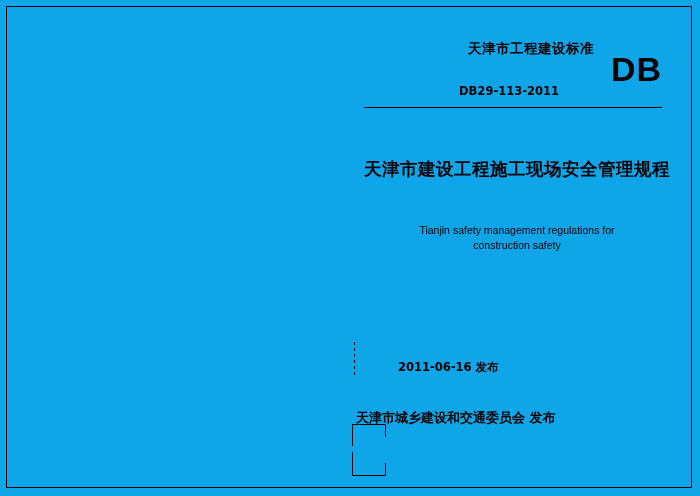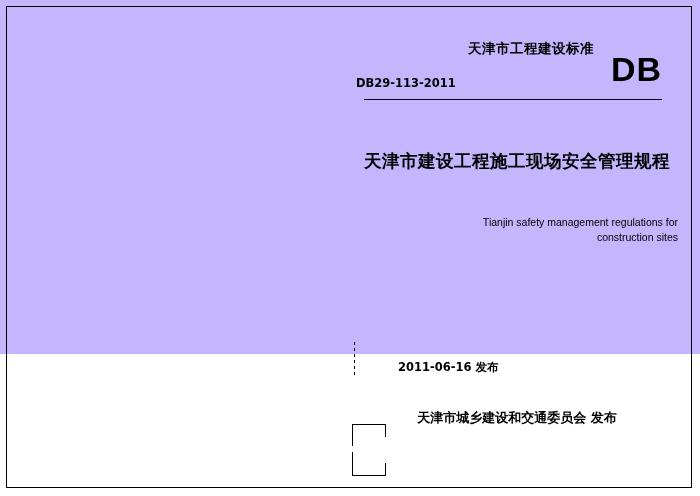--- a/index.html
+++ b/index.html
@@ -10,22 +10,22 @@
   body {
     width: 700px;
     height: 496px;
     font-family: "Liberation Sans", sans-serif;
     color: #000000;
     overflow: hidden;
   }
   #page {
     position: relative;
     width: 700px;
-    height: 354px;
-    background: #c4b5fd;
+    height: 496px;
+    background: #0ea5e9;
   }
 
   
   .page-frame {
     position: absolute;
     left: 6px;
     top: 6px;
     width: 686px;
     height: 482px;
     border: 1px solid #000000;
@@ -61,22 +61,22 @@
     top: 4px;
     font-family: Liberation Sans, sans-serif;
     font-size: 34px;
     font-weight: bold;
     letter-spacing: 1px;
     margin-top: 28px;
   }
 
   
   .codes {
-    margin-top: 6px;
-    text-align: left;
+    margin-top: 14px;
+    text-align: center;
     padding-right: 16px;
     font-family: "DejaVu Sans", "Liberation Sans", sans-serif;
     font-size: 11.5px;
     line-height: 15px;
     font-weight: bold;
   }
 
   
   .rule {
     margin: 8px 16px 0 8px;
@@ -91,21 +91,21 @@
     font-family: "DejaVu Sans", "Liberation Sans", sans-serif;
     font-size: 17.5px;
     font-weight: bold;
     letter-spacing: 0.5px;
     white-space: nowrap;
   }
 
   
   .subtitle {
     margin-top: 42px;
-    text-align: right;
+    text-align: center;
     font-family: "Liberation Sans", sans-serif;
     font-size: 10.5px;
     line-height: 15px;
     color: #000000;
   }
 
   
   .dates {
     position: absolute;
     left: 356px;
@@ -120,21 +120,20 @@
     font-weight: bold;
     white-space: nowrap;
   }
 
   
   .publisher {
     position: absolute;
     left: 356px;
     top: 409px;
     width: 322px;
-    text-align: center;
     font-family: "DejaVu Sans", "Liberation Sans", sans-serif;
     font-size: 13px;
     font-weight: bold;
     white-space: nowrap;
   }
 
   
   .spine {
     position: absolute;
     left: 352px;
@@ -206,21 +205,21 @@
     <div class="codes">
       <div>DB29-113-2011</div>
     </div>
 
     <div class="rule"></div>
 
     <div class="main-title">天津市建设工程施工现场安全管理规程</div>
 
     <div class="subtitle">
       <div>Tianjin safety management regulations for</div>
-      <div>construction sites</div>
+      <div>construction safety</div>
     </div>
 
   </div>
 
   <div class="dates">
     <div>2011-06-16  发布</div>
   </div>
 
   <div class="publisher">天津市城乡建设和交通委员会    发布</div>
 

